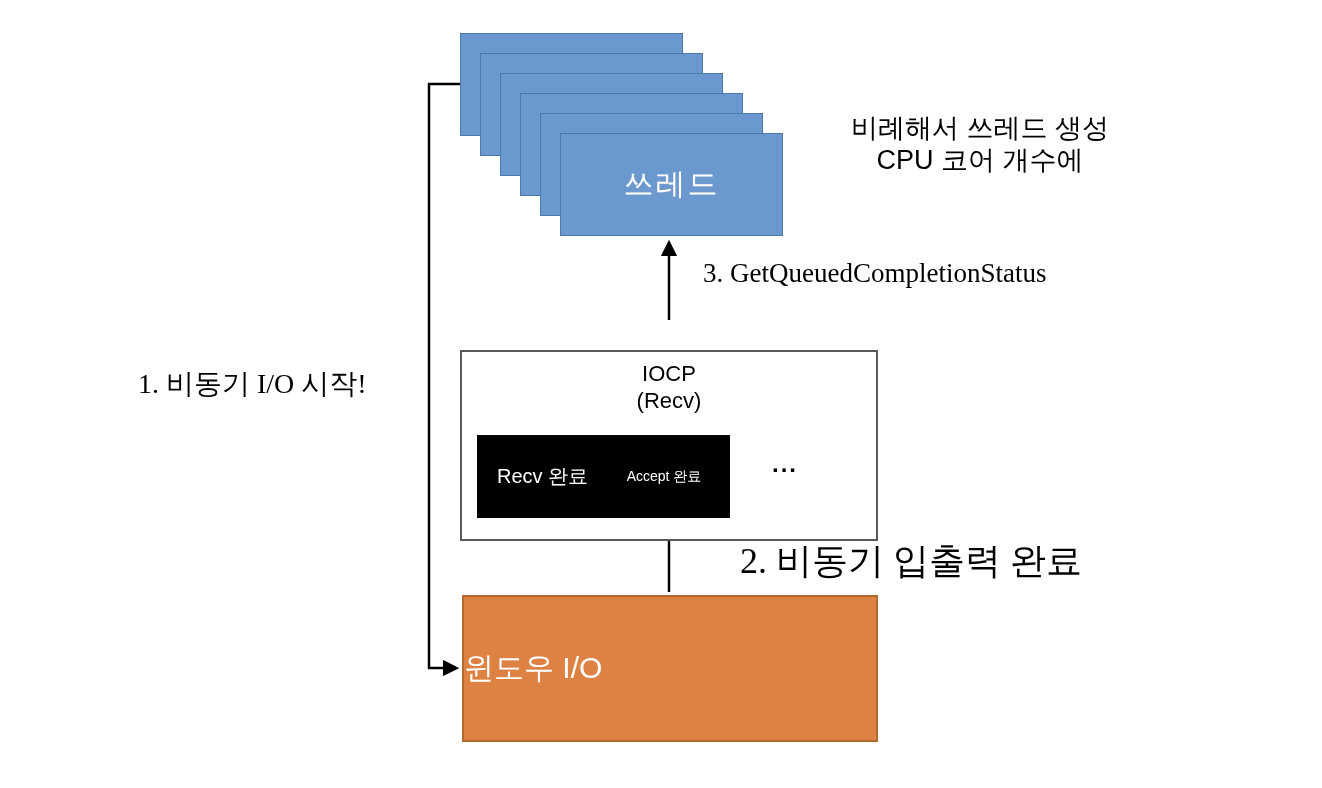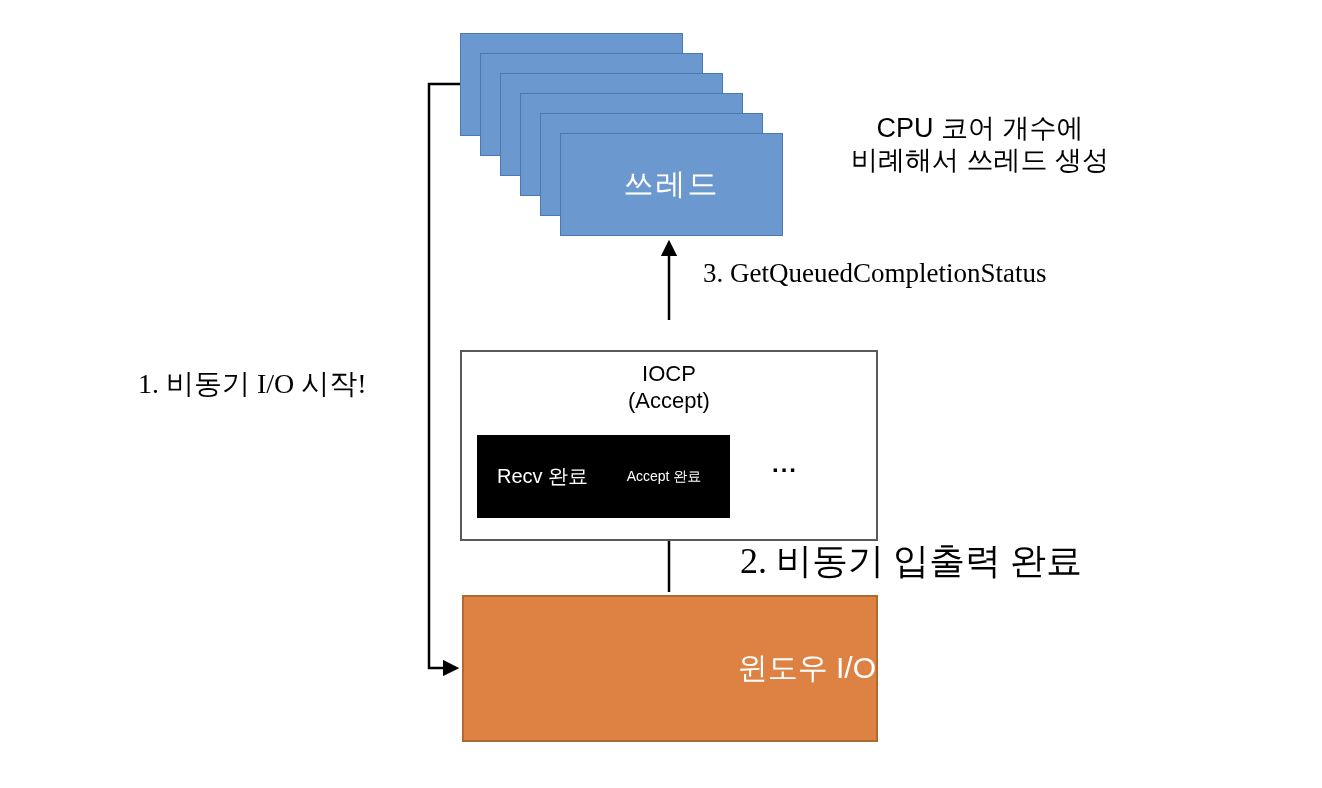--- a/index.html
+++ b/index.html
@@ -100,21 +100,21 @@
   
   .io-box {
     position: absolute;
     left: 462px; top: 595px;
     width: 416px; height: 147px;
     background: var(--io-fill, #DE8244);
     border: 2px solid var(--io-border, #B06A30);
     box-sizing: border-box;
     display: flex;
     align-items: center;
-    justify-content: flex-end;
+    justify-content: flex-start;
   }
   .io-label {
     color: #ffffff;
     font-size: 30px;
   }
   
   .note {
     position: absolute;
     left: 800px; top: 112px;
     width: 360px;
@@ -153,36 +153,36 @@
         <path d="M0,0 L10,5 L0,10 z" fill="#000000"></path>
       </marker>
     </defs>
     <path class="flow" d="M460,84 L429,84 L429,668 L456,668" marker-end="url(#ah)"></path>
     <path class="flow" d="M669,320 L669,243" marker-end="url(#ah)"></path>
     <path class="flow" d="M669,592 L669,517" marker-end="url(#ah)"></path>
   </svg>
 
   <div class="iocp-box">
     <div class="iocp-title">IOCP</div>
-    <div class="iocp-subtitle">(Accept)</div>
+    <div class="iocp-subtitle">(Recv)</div>
     <div class="queue-item recv">
       <span>Recv 완료</span>
     </div>
     <div class="queue-item accept">
       <span>Accept 완료</span>
     </div>
     <div class="queue-ellipsis">...</div>
   </div>
 
   <div class="io-box">
     <span class="io-label">윈도우 I/O</span>
   </div>
 
   <div class="note">
+    <div>비례해서 쓰레드 생성</div>
     <div>CPU 코어 개수에</div>
-    <div>비례해서 쓰레드 생성</div>
   </div>
 
   <div class="step-label step1">1. 비동기 I/O 시작!</div>
   <div class="step-label step2">2. 비동기 입출력 완료</div>
   <div class="step-label step3">3. GetQueuedCompletionStatus</div>
 
 </div>
 
 </body></html>

